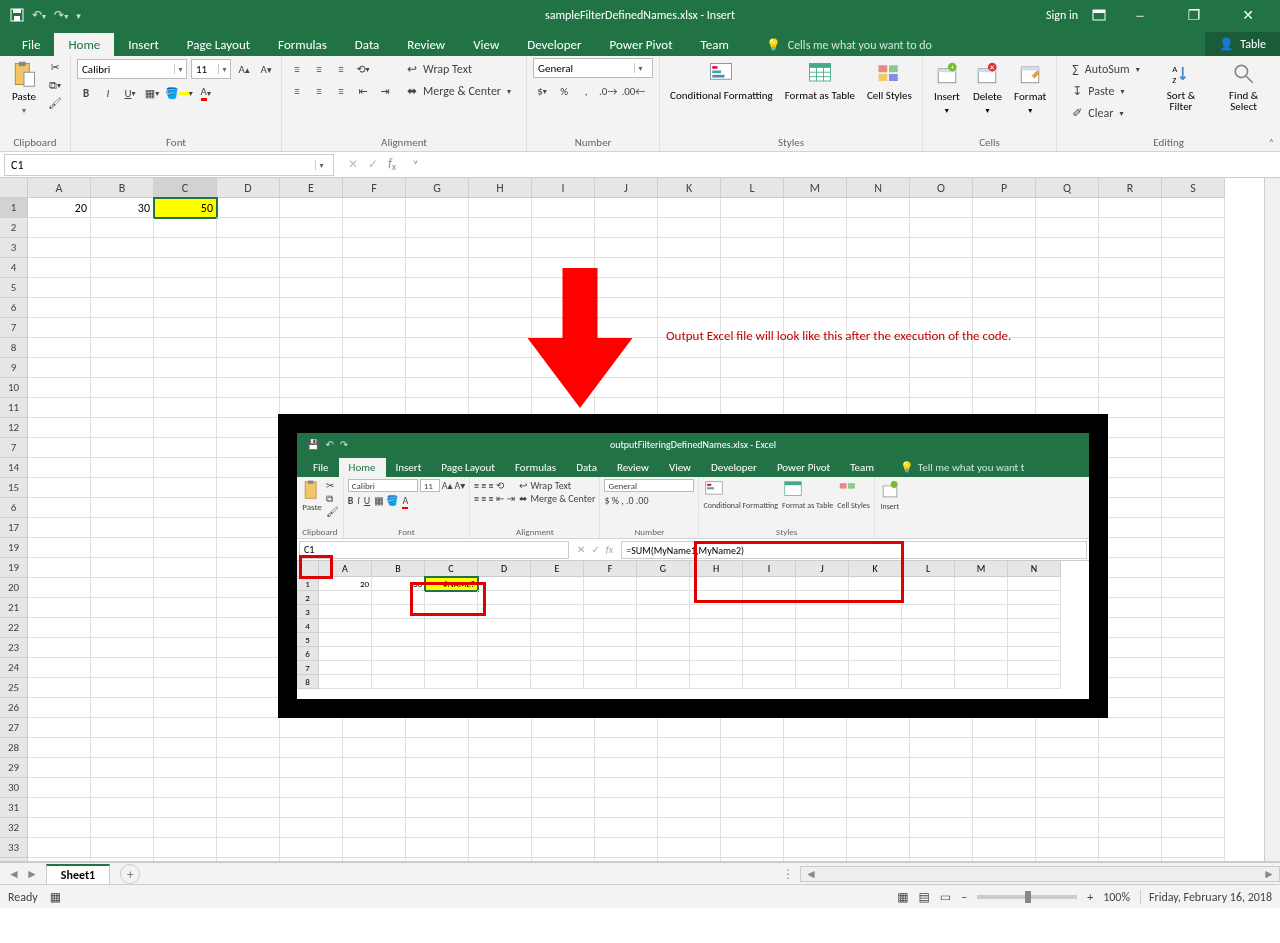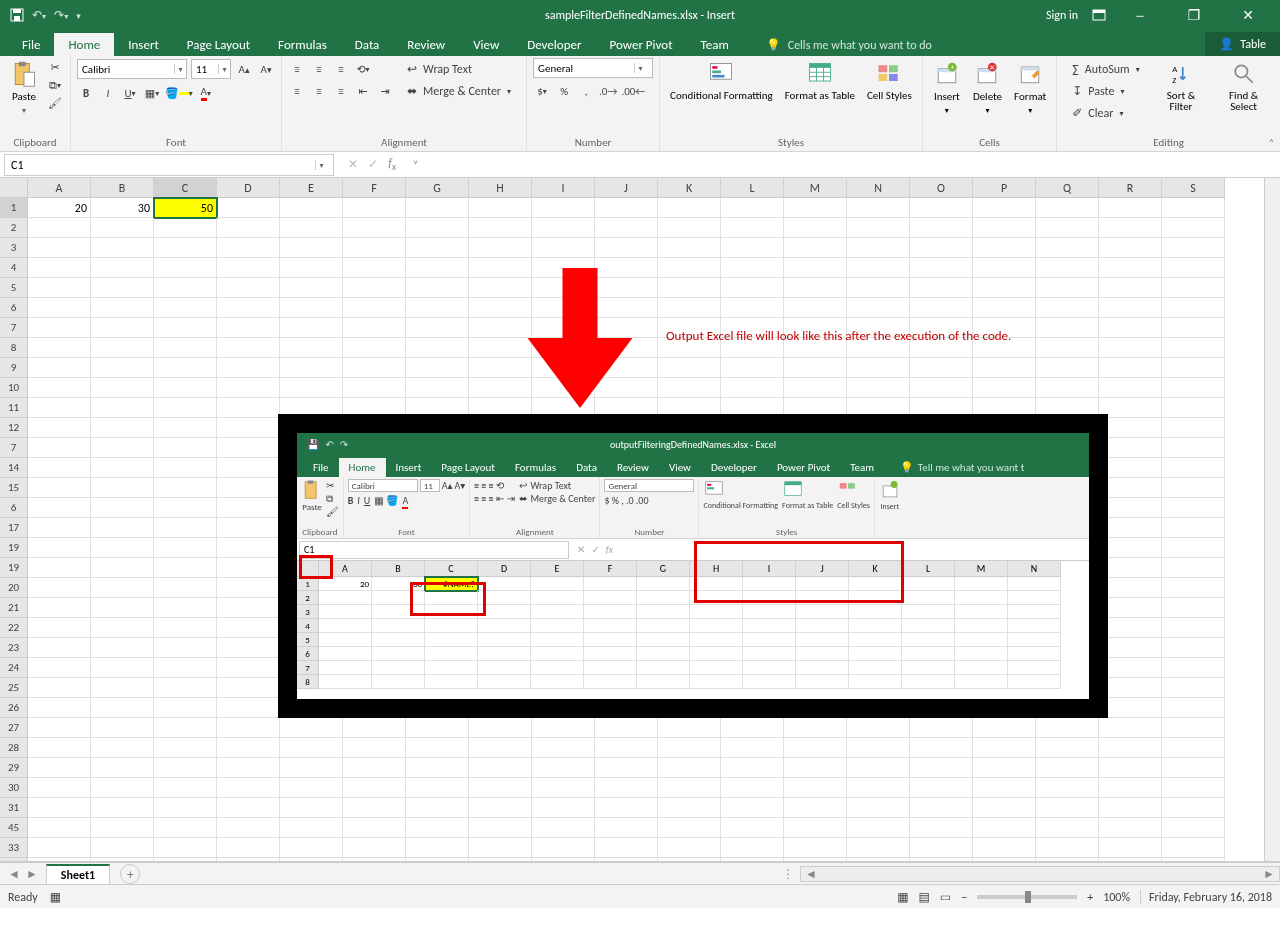--- a/index.html
+++ b/index.html
@@ -432,21 +432,21 @@
       <div class="rowhdr">22</div>
       <div class="rowhdr">23</div>
       <div class="rowhdr">24</div>
       <div class="rowhdr">25</div>
       <div class="rowhdr">26</div>
       <div class="rowhdr">27</div>
       <div class="rowhdr">28</div>
       <div class="rowhdr">29</div>
       <div class="rowhdr">30</div>
       <div class="rowhdr">31</div>
-      <div class="rowhdr">45</div>
+      <div class="rowhdr">32</div>
       <div class="rowhdr">33</div>
       <div class="rowhdr">34</div>
     </div>
   <div class="cells" id="cells">
       <div class="row">
         <div class="cell" style="width: 63px;">20</div>
         <div class="cell" style="width: 63px;">30</div>
         <div class="cell sel" style="width: 63px;">50</div>
         <div class="cell" style="width: 63px;"></div>
         <div class="cell" style="width: 63px;"></div>
@@ -1278,20 +1278,21 @@
       </div>
       <div class="i-fbar">
         <div style="border:1px solid #ccc;margin:2px;height:18px;width:270px;display:flex;align-items:center;padding:0 4px;font-size:10px">
             <span>C1</span>
           </div>
         <div style="display:flex;gap:6px;padding:0 6px;color:#aaa;font-size:10px">
             <span>✕</span>
             <span>✓</span>
             <i>fx</i>
           </div>
+        <div style="flex:1;font-size:10px;padding:0 4px;border:1px solid #ccc;margin:2px;height:18px;line-height:18px">=SUM(MyName1,MyName2)</div>
       </div>
       <div class="i-grid">
         <div class="i-selall"></div>
         <div class="i-colhdrs" id="icolhdrs">
             <div class="i-ch" style="width: 53px;">A</div>
             <div class="i-ch" style="width: 53px;">B</div>
             <div class="i-ch" style="width: 53px;">C</div>
             <div class="i-ch" style="width: 53px;">D</div>
             <div class="i-ch" style="width: 53px;">E</div>
             <div class="i-ch" style="width: 53px;">F</div>

